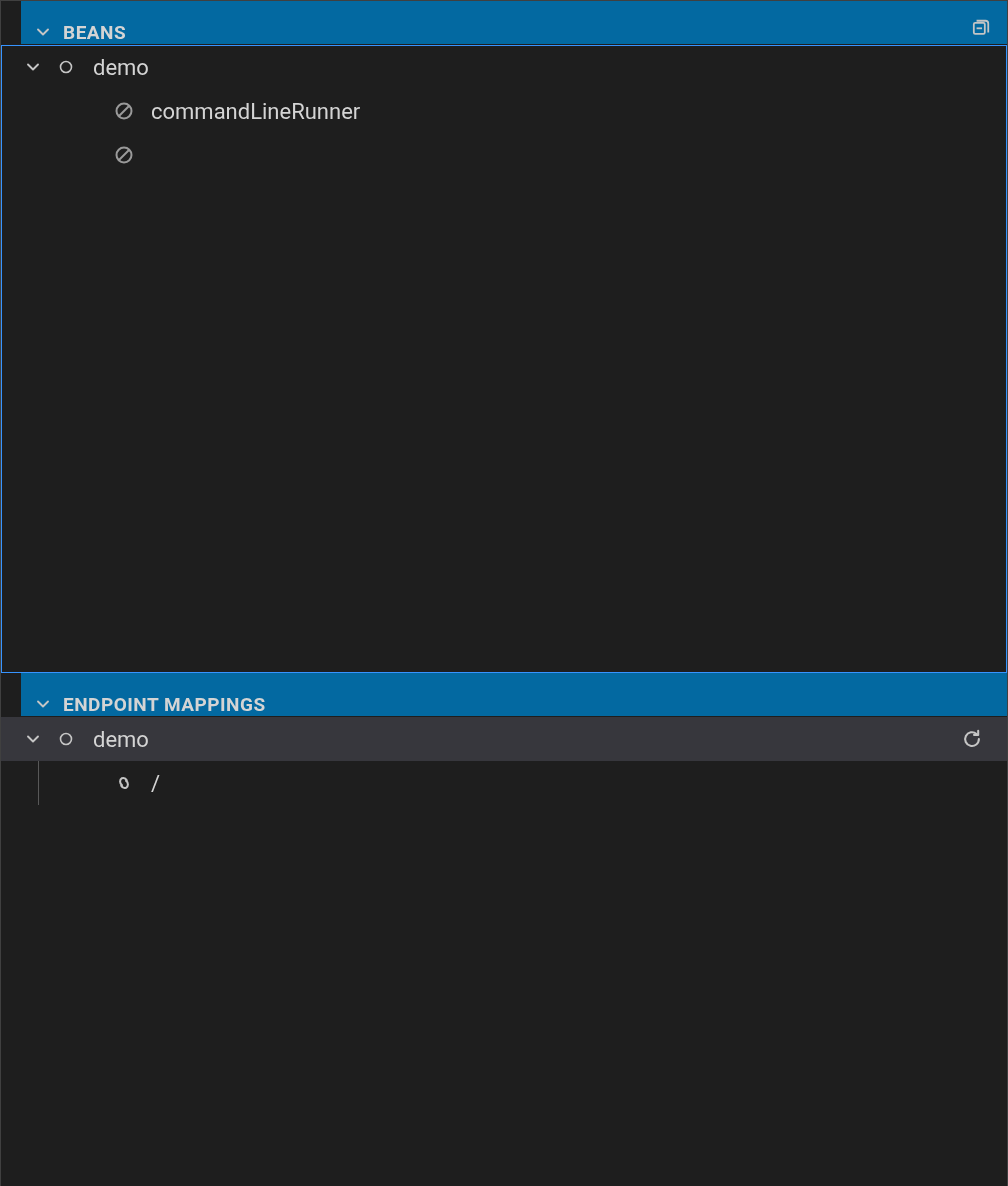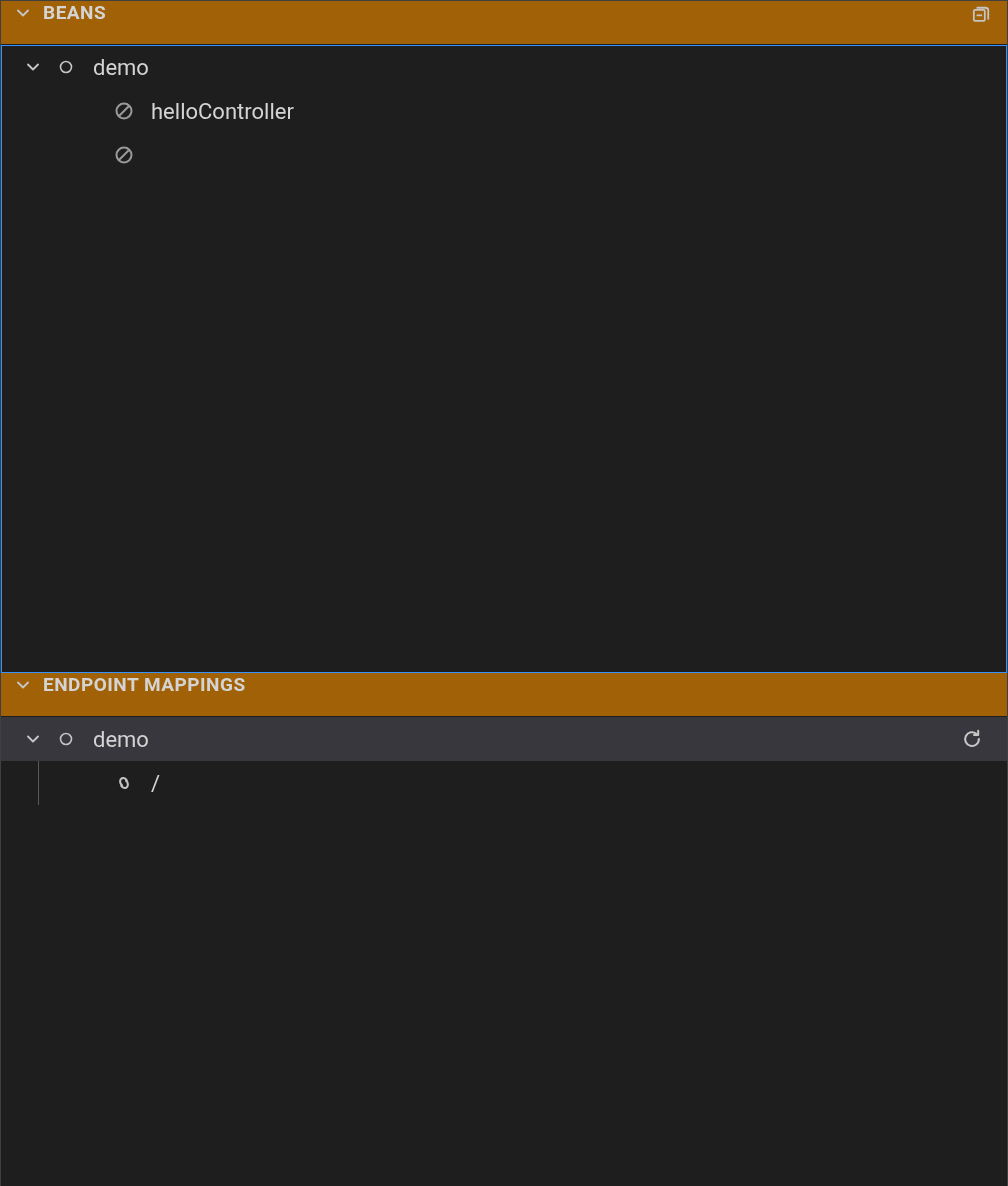--- a/index.html
+++ b/index.html
@@ -14,27 +14,28 @@
   body {
     display: flex;
     flex-direction: column;
     border: 1px solid #404040;
     border-bottom: none;
   }
 
   
   .section-header {
     display: flex;
-    align-items: flex-start;
+    align-items: flex-end;
     height: 44px;
     padding: 0 12px 0 10px;
-    background: #a16207;
+    background: #0369a1;
     border-bottom: 1px solid #1e1e1e;
     cursor: pointer;
     user-select: none;
+    margin-left: 20px;
   }
   .section-header .chevron {
     display: inline-flex;
     align-items: center;
     justify-content: center;
     width: 24px;
     height: 24px;
   }
   .section-header .title {
     font-size: 19px;
@@ -170,21 +171,21 @@
 
   <div class="tree-row">
     <span class="indent-1"></span>
     <span class="twistie hidden"></span>
     <span class="item-icon">
       <svg width="20" height="20" viewBox="0 0 16 16" fill="none">
         <circle cx="8" cy="8" r="6" stroke="#9a9a9a" stroke-width="1.6"></circle>
         <line x1="4" y1="12" x2="12" y2="4" stroke="#9a9a9a" stroke-width="1.6"></line>
       </svg>
     </span>
-    <span class="label">helloController</span>
+    <span class="label">commandLineRunner</span>
   </div>
   <div class="tree-row">
     <span class="indent-1"></span>
     <span class="twistie hidden"></span>
     <span class="item-icon">
       <svg width="20" height="20" viewBox="0 0 16 16" fill="none">
         <circle cx="8" cy="8" r="6" stroke="#9a9a9a" stroke-width="1.6"></circle>
         <line x1="4" y1="12" x2="12" y2="4" stroke="#9a9a9a" stroke-width="1.6"></line>
       </svg>
     </span>

